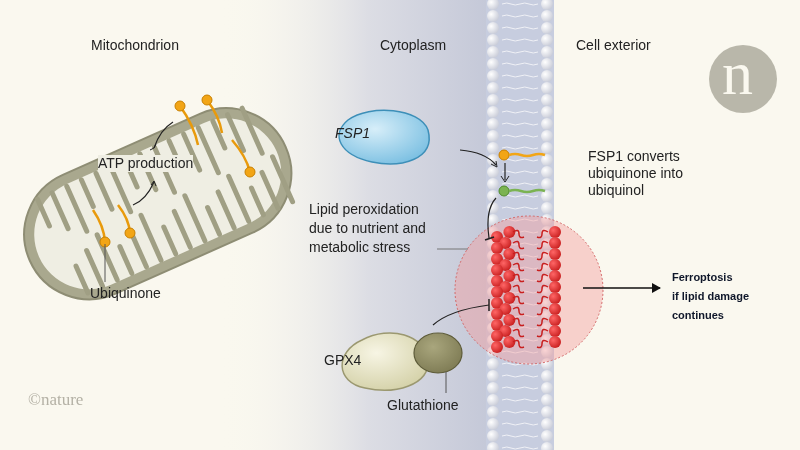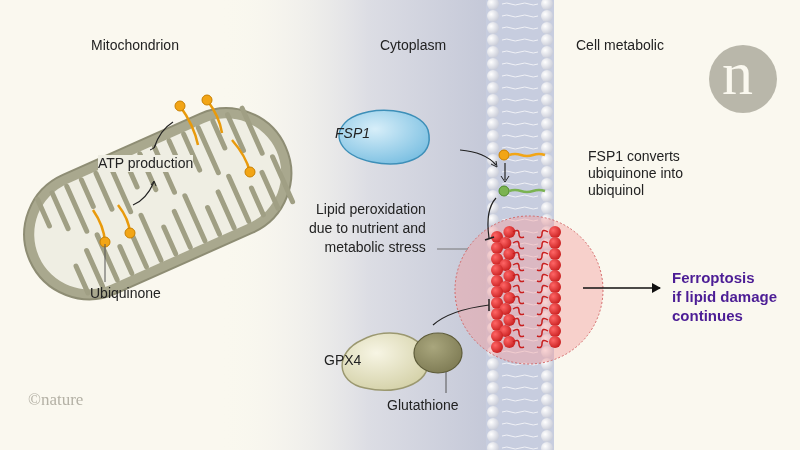--- a/index.html
+++ b/index.html
@@ -1,20 +1,20 @@
 <!DOCTYPE html>
 <html><head>
 <meta charset="utf-8">
 <style>
   html,body{margin:0;padding:0;}
   body{width:800px;height:450px;overflow:hidden;background:#faf8ef;font-family:"Liberation Sans",sans-serif;}
   #stage{position:relative;width:644px;height:450px;border-radius:11px;}
   svg{position:absolute;left:0;top:0;}
   .lbl{position:absolute;font-size:14px;color:#222;line-height:17px;white-space:nowrap;}
-  .bold{font-weight:bold;font-size:15px;line-height:19px;color:#4c1d95;}
+  .bold{font-weight:bold;font-size:11px;line-height:19px;color:#0f172a;}
   .nat{position:absolute;font-family:"Liberation Serif",serif;color:#b4b1a5;}
 </style>
 </head>
 <body>
 
 <div id="stage">
 <svg width="800" height="450" viewBox="0 0 800 450">
   <defs>
     <linearGradient id="cyto" x1="0" x2="1" y1="0" y2="0">
       <stop offset="0" stop-color="#faf8ef" stop-opacity="0"></stop>
@@ -288,32 +288,32 @@
 
   <path d="M362 340 C390 325 425 335 428 360 C430 385 395 395 365 388 C335 382 335 352 362 340Z" fill="url(#gpxg)" stroke="#9b9870" stroke-width="1.5"></path>
   <ellipse cx="438" cy="353" rx="24" ry="20" fill="url(#glug)" stroke="#5e5c3a" stroke-width="1.2"></ellipse>
   <line x1="446" y1="372" x2="446" y2="393" stroke="#555"></line>
 
   <circle cx="743" cy="79" r="34" fill="#b9b7aa"></circle>
 </svg>
 
 <div class="lbl" style="left:91px;top:37px;">Mitochondrion</div>
 <div class="lbl" style="left:380px;top:37px;">Cytoplasm</div>
-<div class="lbl" style="left:576px;top:37px;">Cell metabolic</div>
+<div class="lbl" style="left:576px;top:37px;">Cell exterior</div>
 
 <div class="lbl" style="left:98px;top:155px;background:#efeee3;">ATP production</div>
 <div class="lbl" style="left:90px;top:285px;">Ubiquinone</div>
 <div class="lbl" style="left:335px;top:125px;font-style:italic;">FSP1</div>
 
 <div class="lbl" style="left:588px;top:148px;">
   <div>FSP1 converts</div>
   <div>ubiquinone into</div>
   <div>ubiquinol</div>
 </div>
-<div class="lbl" style="left:309px;top:200px;line-height:19px;text-align:right;">
+<div class="lbl" style="left:309px;top:200px;line-height:19px;">
   <div>Lipid peroxidation</div>
   <div>due to nutrient and</div>
   <div>metabolic stress</div>
 </div>
 <div class="lbl bold" style="left:672px;top:268px;">
   <div>Ferroptosis</div>
   <div>if lipid damage</div>
   <div>continues</div>
 </div>
 <div class="lbl" style="left:324px;top:352px;text-align:right;">GPX4</div>

